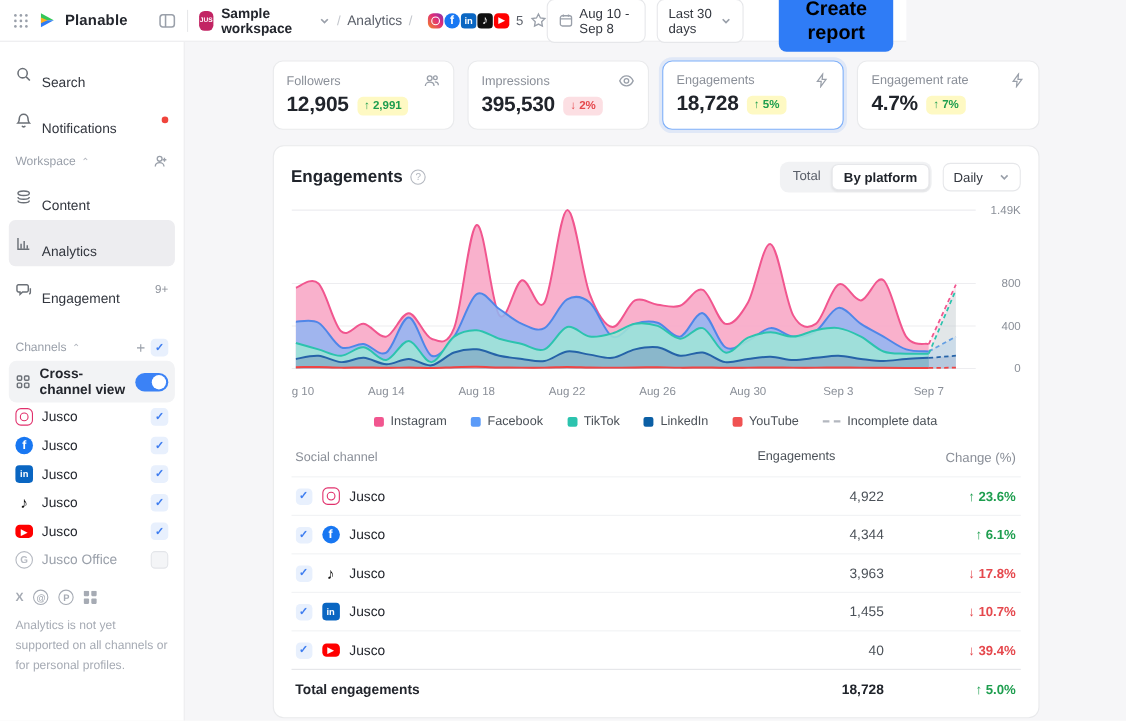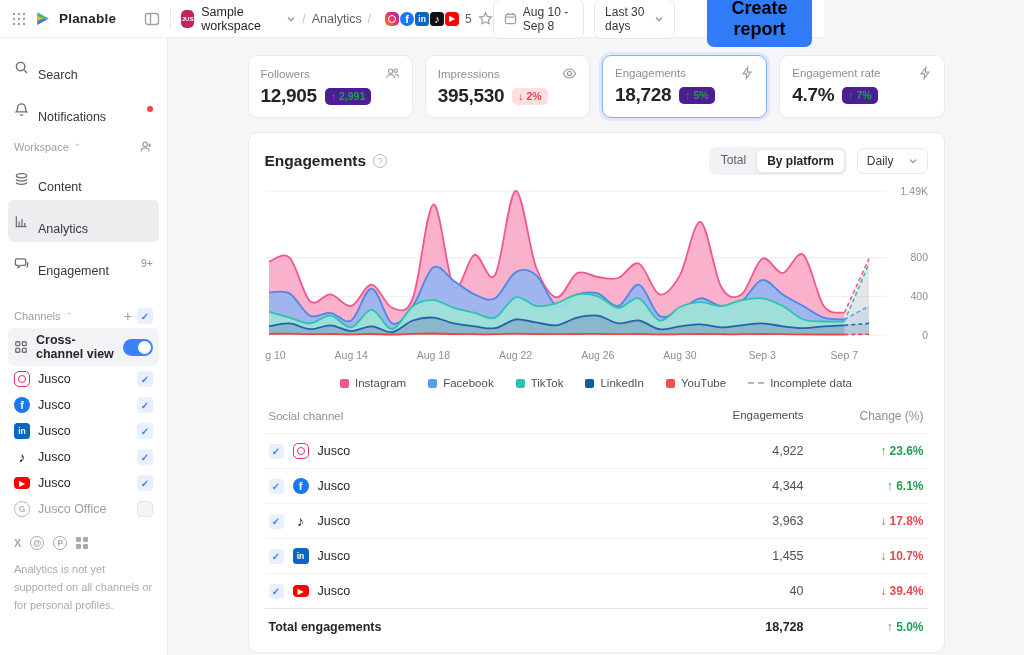--- a/index.html
+++ b/index.html
@@ -8,21 +8,21 @@
   svg { display:block; }
 
   
   .topbar { position:absolute; top:0; left:0; width:824px; height:38px; background:#fff;
     border-bottom:1px solid #ececee; display:flex; align-items:center; padding:0 12px; z-index:5; }
   .tb-left { display:flex; align-items:center; gap:8px; }
   .brand-name { font-weight:700; font-size:13.5px; letter-spacing:.2px; }
   .tb-divider { width:1px; height:20px; background:#e7e8ea; margin:0 10px; }
   .ws-badge { width:18px; height:18px; border-radius:5px; background:#c22463; color:#fff;
     font-size:6px; display:flex; align-items:center; justify-content:center; font-weight:700; }
-  .ws-name { font-weight:400; font-size:12.5px; }
+  .ws-name { font-weight:700; font-size:12.5px; }
   .crumb-sep { color:#c3c6cc; font-size:12px; margin:0 6px; }
   .crumb { color:#5a5f69; font-size:12.5px; }
   .mini-icons { display:flex; align-items:center; gap:1px; margin-left:8px; }
   .count { font-size:12px; color:#5a5f69; margin:0 6px 0 6px; }
   .tb-right { margin-left:auto; display:flex; align-items:center; gap:10px; }
   .chip { display:flex; align-items:center; gap:6px; border:1px solid #e6e7ea; background:#fff;
     border-radius:7px; padding:5px 10px; font-size:12px; color:#33373f; }
   .btn-primary { background:#2f7cf6; color:#000000; font-size:18px; font-weight:600;
     border:none; border-radius:7px; padding:7px 13px; cursor:pointer;margin-left:22px; }
   .icon { color:#6b7077; display:inline-flex; }
@@ -74,21 +74,21 @@
   
   .main { position:absolute; top:38px; left:168px; width:856px; height:617px; overflow:hidden; }
   .content { width:697px; margin:17px auto 0; }
   .cards { display:flex; gap:12px; }
   .card { flex:1; background:#fff; border:1px solid #e9eaec; border-radius:9px; padding:10px 12px; cursor:pointer; }
   .card.sel { border:1.6px solid #7fb0f9; box-shadow:0 0 0 3px rgba(63,131,248,.12); }
   .card-top { display:flex; align-items:center; justify-content:space-between; color:#8a8f98; font-size:11.5px; }
   .card-val { display:flex; align-items:center; gap:8px; margin-top:4px; }
   .card-num { font-size:19px; font-weight:700; color:#20242b; letter-spacing:-.3px; }
   .delta { font-size:10.5px; font-weight:700; border-radius:5px; padding:2.5px 6px; }
-  .delta.up { background:#4c1d95; color:#1e9e4f; }
+  .delta.up { background:#fef9c3; color:#1e9e4f; }
   .delta.down { background:#fcdfe3; color:#e5484d; }
 
   .panel { background:#fff; border:1px solid #e9eaec; border-radius:10px; margin-top:14px; padding:14px 16px 10px; }
   .panel-head { display:flex; align-items:center; }
   .panel-title { font-size:15.5px; font-weight:700; color:#20242b; }
   .help { width:14px; height:14px; border:1.2px solid #b3b7bf; border-radius:50%; color:#b3b7bf;
     font-size:9px; display:flex; align-items:center; justify-content:center; margin-left:7px; }
   .panel-controls { margin-left:auto; display:flex; align-items:center; gap:10px; }
   .seg { background:#f1f2f4; border-radius:8px; padding:2px; display:flex; font-size:12px; }
   .seg-opt { padding:4px 10px; color:#5a5f69; border-radius:6px; cursor:pointer; }
@@ -97,21 +97,21 @@
   .select { display:flex; align-items:center; gap:14px; border:1px solid #e6e7ea; border-radius:7px;
     padding:5px 9px; font-size:12px; color:#33373f; cursor:pointer; }
 
   .legend { display:flex; justify-content:center; gap:22px; font-size:11.5px; color:#4b5158;
     margin-top:4px; align-items:center; }
   .leg-item { display:flex; align-items:center; gap:6px; }
   .sw { width:9px; height:9px; border-radius:2px; }
   .dash-sw { width:16px; border-top:2px dashed #b3b7bf; }
 
   .table { margin-top:14px; }
-  .t-head { display:flex; color:#8a8f98; font-size:11.5px; padding:6px 4px 10px; }
+  .t-head { display:flex; color:#8a8f98; font-size:11.5px; padding:6px 4px 10px;gap:44px; }
   .t-row { display:flex; align-items:center; padding:9px 4px; border-top:1px solid #f1f2f4; font-size:12.5px; }
   .t-row .name { margin-left:9px; color:#23262d; }
   .cell-chan { flex:1; display:flex; align-items:center; }
   .cell-eng { width:140px; text-align:right; color:#4b5158; }
   .cell-chg { width:120px; text-align:right; font-weight:700; font-size:12px; }
   .cell-chg.up { color:#1e9e4f; } .cell-chg.down { color:#e5484d; }
   .t-total { display:flex; align-items:flex-end; padding:11px 4px 8px; border-top:1px solid #e4e5e8;
     font-weight:700; font-size:12.5px; }
 </style>
 </head>

